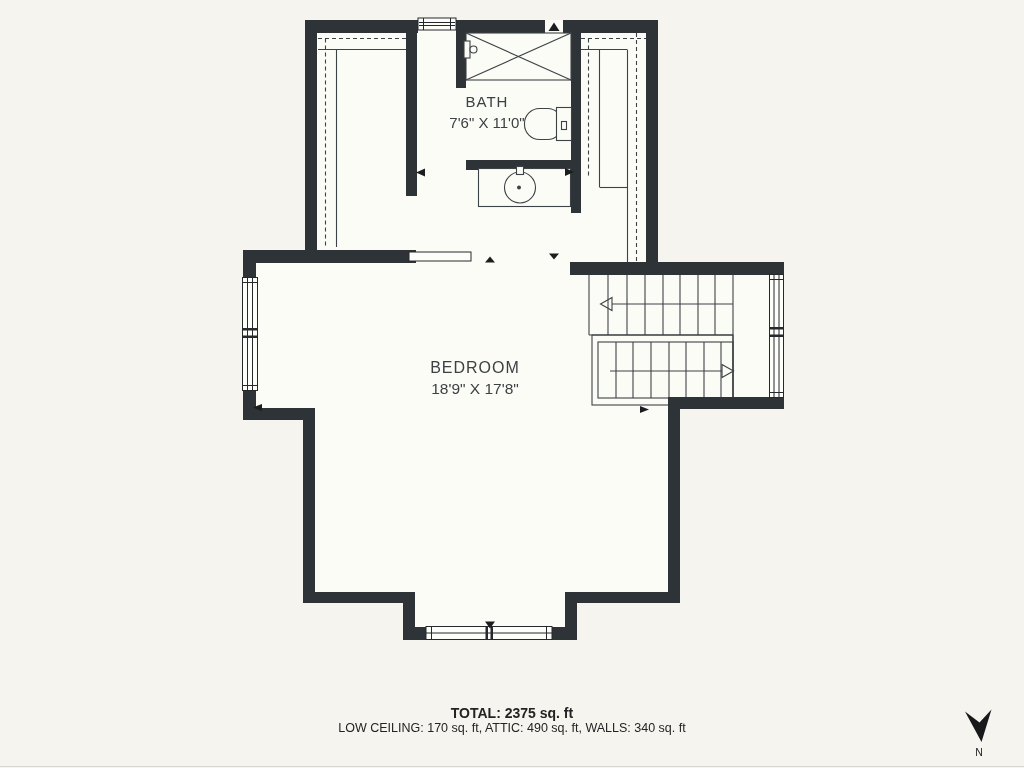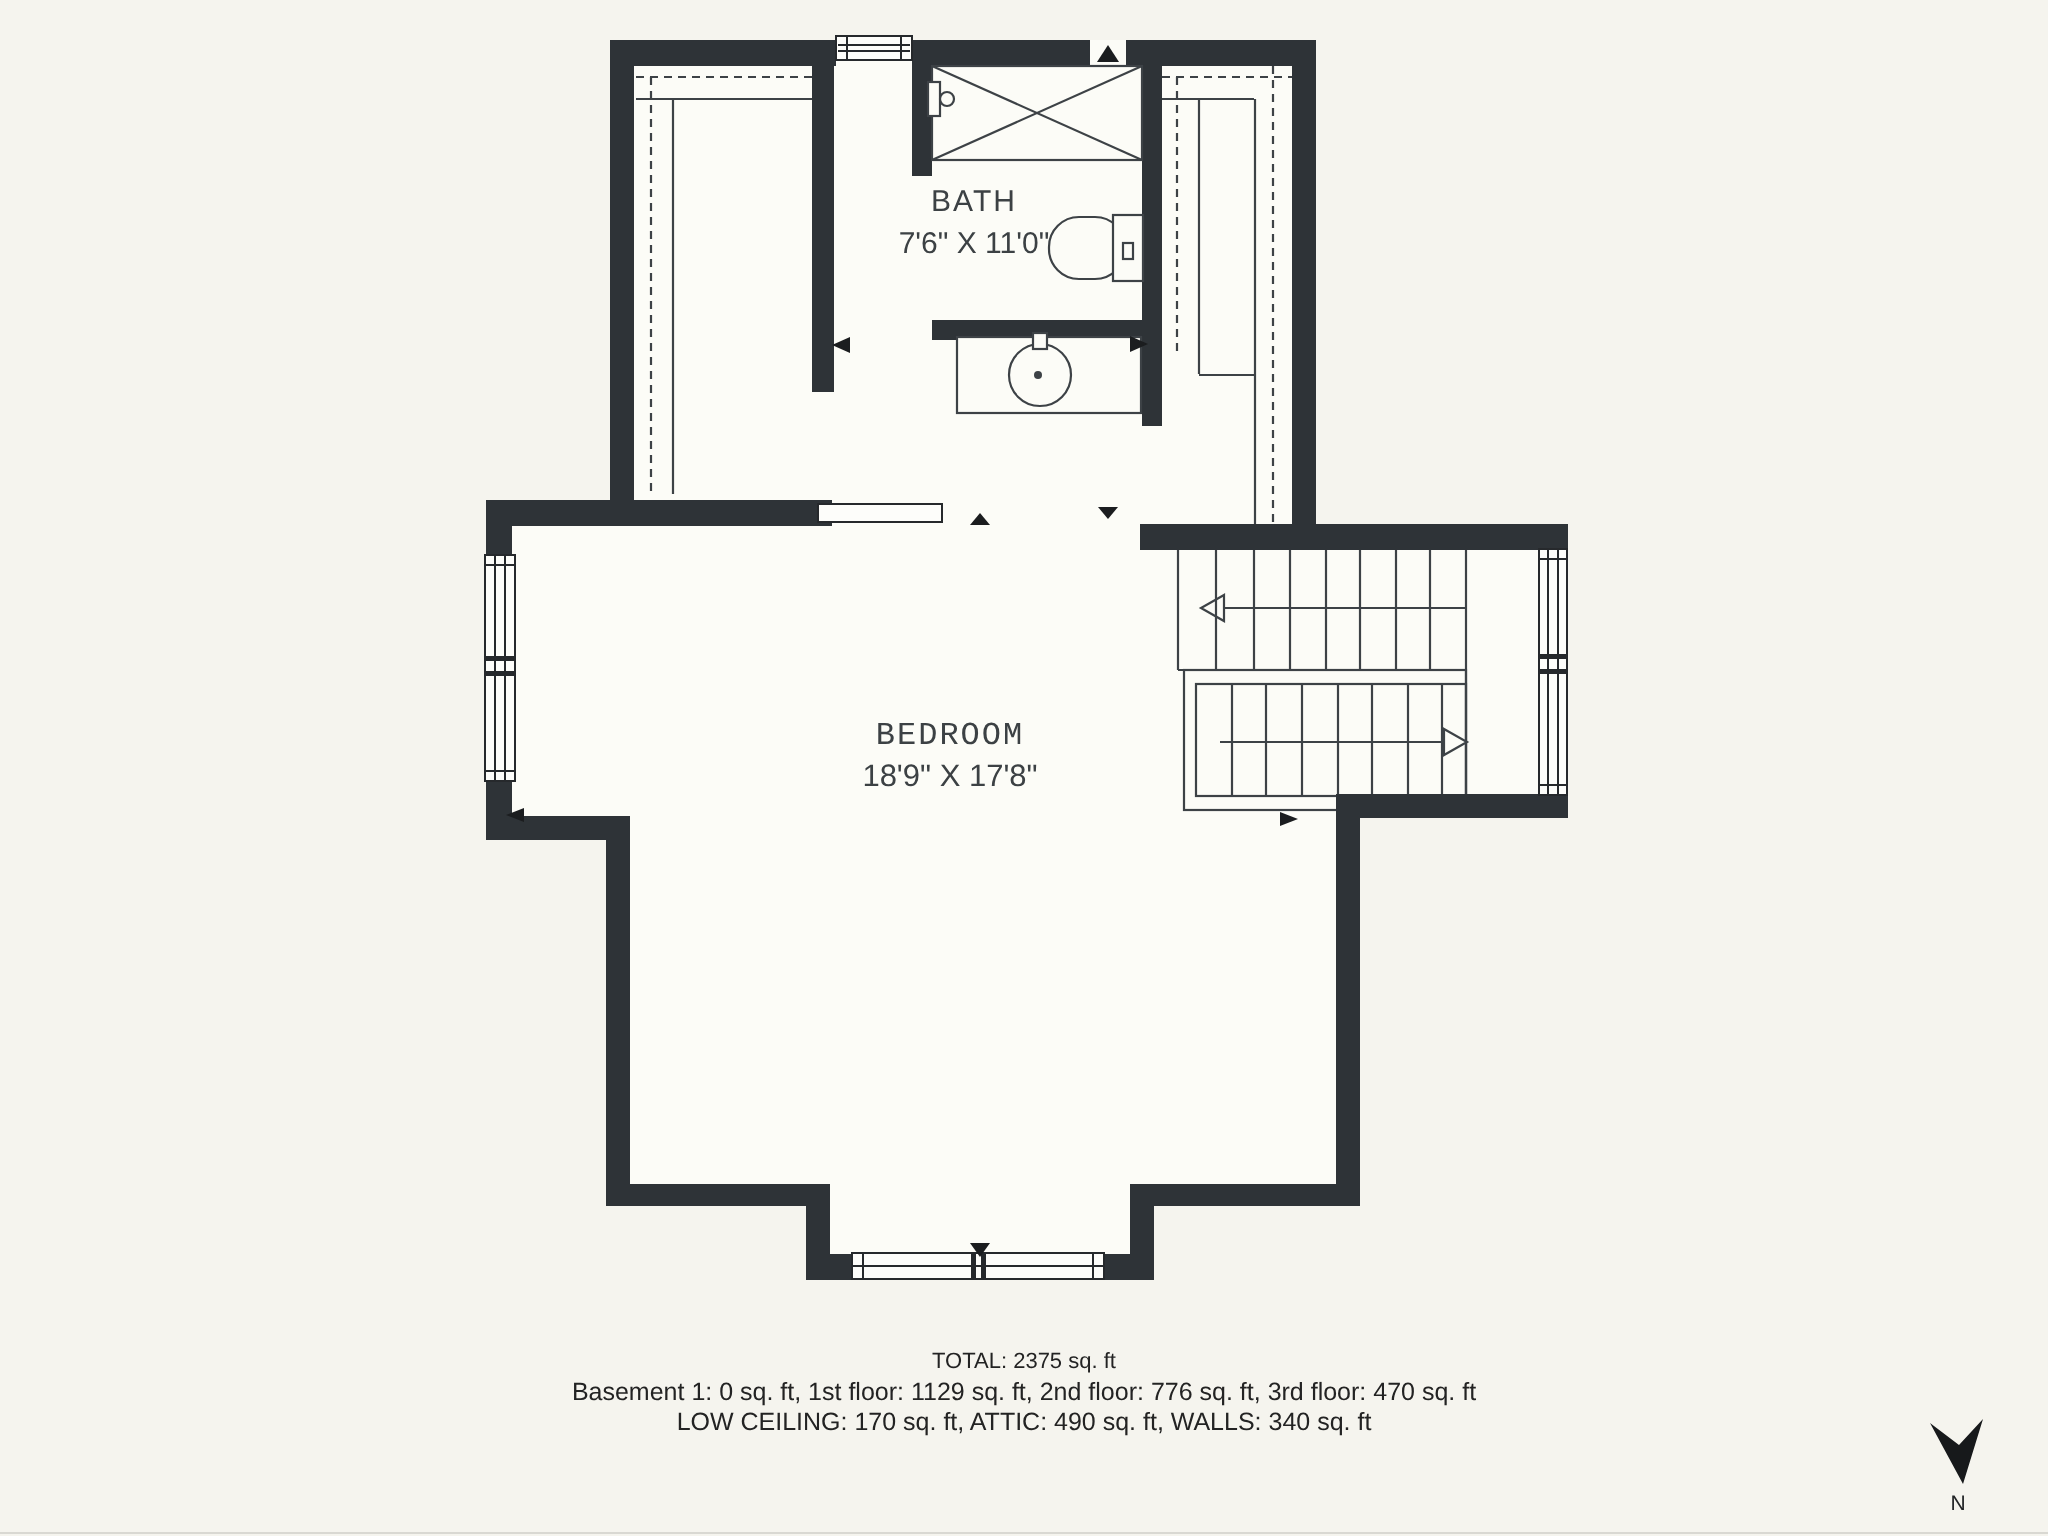--- a/index.html
+++ b/index.html
@@ -23,29 +23,29 @@
   .oarr{stroke:#3d4246;stroke-width:1.1;fill:none;}
 
   
   .room-label,.room-dims{
     position:absolute;transform:translate(-50%,-50%);
     color:var(--c-text,#3c4144);white-space:nowrap;
   }
   .room-label{letter-spacing:1px;}
   .bath-label{left:487px;top:101px;font-size:15px;}
   .bath-dims{left:487px;top:122px;font-size:15px;}
-  .bedroom-label{left:475px;top:368px;font-size:16px;font-family:Liberation Mono, monospace;}
+  .bedroom-label{left:475px;top:368px;font-size:16px;}
   .bedroom-dims{left:475px;top:389px;font-size:15.5px;}
 
   .summary{
     position:absolute;left:0;right:0;top:674px;text-align:center;
     color:var(--c-summary-text,#232323);font-size:12.5px;line-height:15px;
   }
   .summary div{white-space:nowrap;}
-  .summary .total{font-weight:normal;font-size:11px;}
+  .summary .total{font-weight:bold;font-size:14px;margin-top:32px;}
 
   .compass-n{
     position:absolute;left:979px;top:752px;transform:translate(-50%,-50%);
     font-size:10.5px;color:#232527;
   }
   .bottom-edge{
     position:absolute;left:0;right:0;bottom:1px;height:1px;background:#d9d8d2;
   }
 </style>
 </head>
@@ -209,20 +209,19 @@
     <polygon points="965,711.5 979.5,722.5 991.5,709.5 981.5,742" fill="#17191b"></polygon>
   </svg>
 
   <div class="room-label bath-label">BATH</div>
   <div class="room-dims bath-dims">7'6" X 11'0"</div>
   <div class="room-label bedroom-label">BEDROOM</div>
   <div class="room-dims bedroom-dims">18'9" X 17'8"</div>
 
   <div class="summary">
     <div class="total">TOTAL: 2375 sq. ft</div>
-    <div>Basement 1: 0 sq. ft, 1st floor: 1129 sq. ft, 2nd floor: 776 sq. ft, 3rd floor: 470 sq. ft</div>
     <div>LOW CEILING: 170 sq. ft, ATTIC: 490 sq. ft, WALLS: 340 sq. ft</div>
   </div>
 
   <div class="compass-n">N</div>
 
   <div class="bottom-edge"></div>
 </div>
 
 </body></html>

